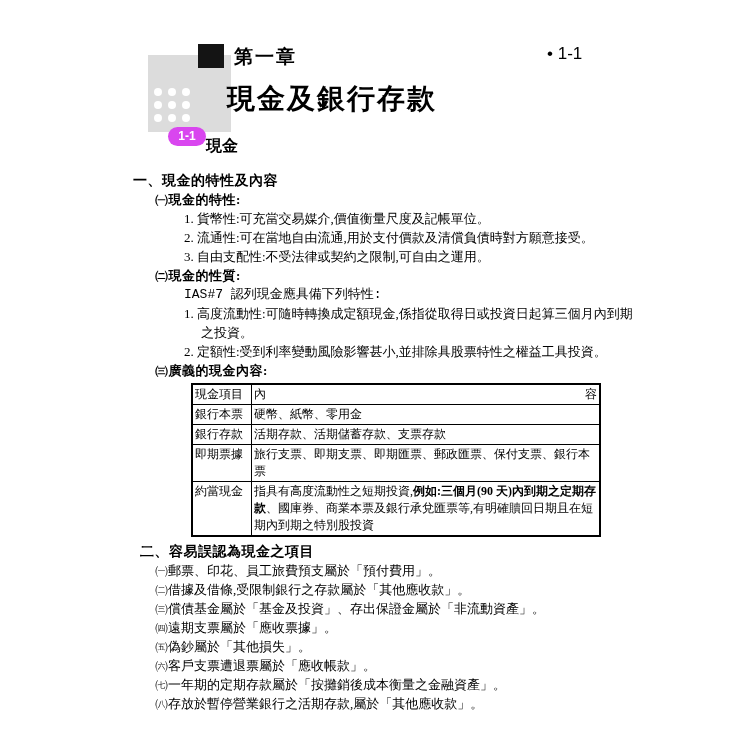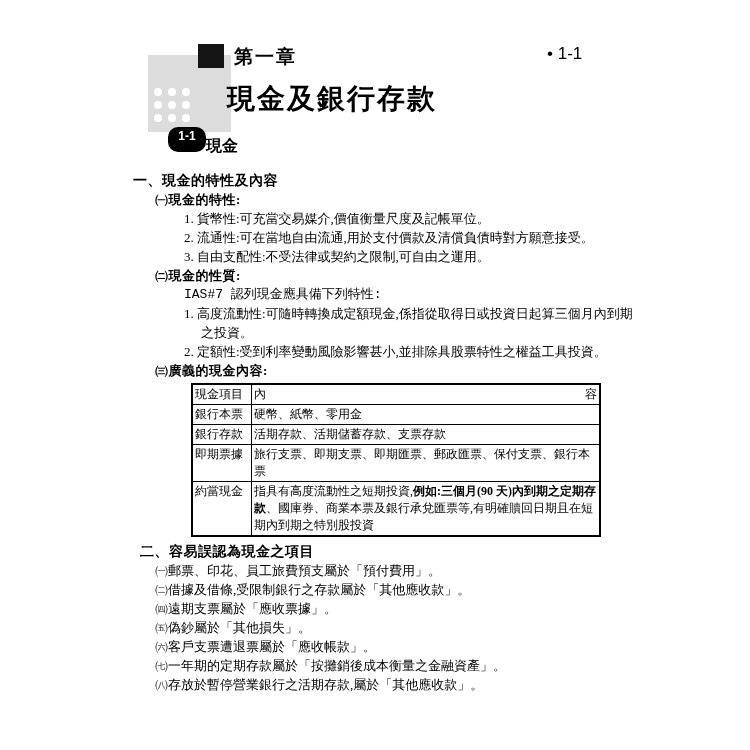--- a/index.html
+++ b/index.html
@@ -28,22 +28,22 @@
   }
   .page-marker {
     position:absolute; left:547px; top:44px; font-size:17px;
     font-family:"Liberation Sans","DejaVu Sans",sans-serif;
   }
   .chapter-title {
     position:absolute; left:227px; top:80px; margin:0;
     font-size:28px; font-weight:bold; letter-spacing:2px;
   }
   .badge {
-    position:absolute; left:168px; top:127px; width:38px; height:25px;
-    background:#000000; border-radius:10px; color:#fff;
+    position:absolute; left:168px; top:127px; width:38px; height:19px;
+    background:#d946ef; border-radius:10px; color:#fff;
     font-size:12px; font-weight:bold; text-align:center; line-height:19px;
     font-family:"Liberation Sans","DejaVu Sans",sans-serif;
   }
   .section-name {
     position:absolute; left:206px; top:136px;
     font-size:16px; font-weight:bold;
   }
   
   .content {
     position:absolute; left:133px; top:171px; width:506px;
@@ -132,20 +132,21 @@
         <tr>
           <td class="col-item">約當現金</td>
           <td><span>指具有高度流動性之短期投資,</span><b>例如:三個月(90 天)內到期之定期存款</b><span>、國庫券、商業本票及銀行承兌匯票等,有明確贖回日期且在短期內到期之特別股投資</span></td>
         </tr>
       </tbody>
     </table>
 
     <div class="h-lvl1 second">二、容易誤認為現金之項目</div>
     <div class="item-cjk">㈠郵票、印花、員工旅費預支屬於「預付費用」。</div>
     <div class="item-cjk">㈡借據及借條,受限制銀行之存款屬於「其他應收款」。</div>
+    <div class="item-cjk">㈢償債基金屬於「基金及投資」、存出保證金屬於「非流動資產」。</div>
     <div class="item-cjk">㈣遠期支票屬於「應收票據」。</div>
     <div class="item-cjk">㈤偽鈔屬於「其他損失」。</div>
     <div class="item-cjk">㈥客戶支票遭退票屬於「應收帳款」。</div>
     <div class="item-cjk">㈦一年期的定期存款屬於「按攤銷後成本衡量之金融資產」。</div>
     <div class="item-cjk">㈧存放於暫停營業銀行之活期存款,屬於「其他應收款」。</div>
 
   </div>
 </div>
 
 </body></html>

